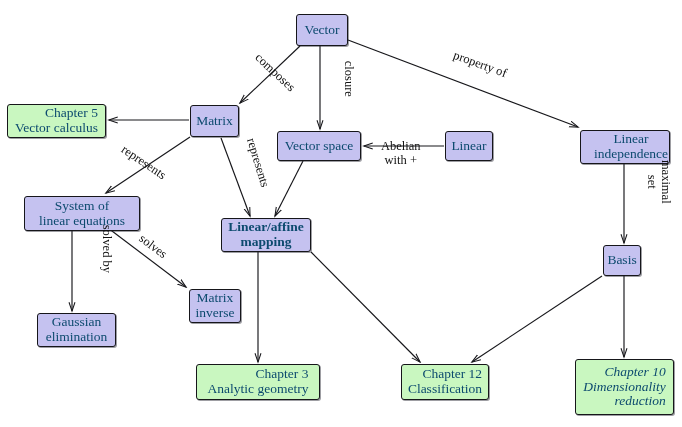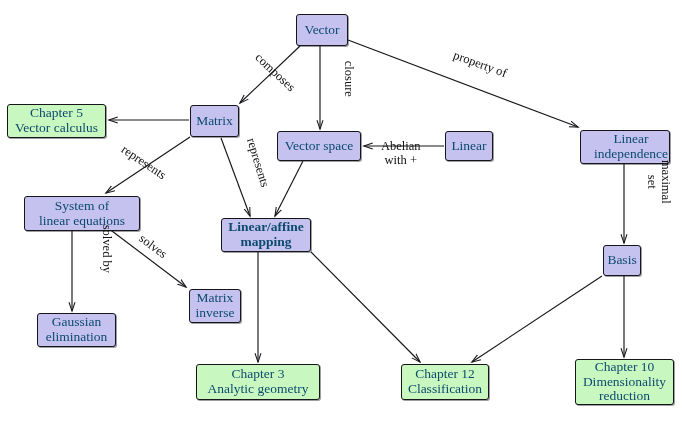--- a/index.html
+++ b/index.html
@@ -36,20 +36,21 @@
     font-size: 13.5px;
     padding: 1px 4px;
     white-space: pre-line;
     box-shadow: 1px 1px 0 rgba(40,40,50,0.45);
   }
   .node-concept {
     background: #c5c2f0;
   }
   .node-chapter {
     background: #c9f7c0;
+    text-align: right;
   }
   .edge-label {
     position: absolute;
     color: #111111;
     font-size: 12.5px;
     line-height: 1.1;
     white-space: pre-line;
     text-align: center;
     transform-origin: 50% 50%;
     pointer-events: none;
@@ -100,21 +101,21 @@
 mapping</div>
       <div class="node-box node-concept" style="left: 603px; top: 245px; width: 38px; height: 31px;">Basis</div>
       <div class="node-box node-concept" style="left: 189px; top: 289px; width: 52px; height: 34px;">Matrix
 inverse</div>
       <div class="node-box node-concept" style="left: 37px; top: 313px; width: 79px; height: 34px;">Gaussian
 elimination</div>
       <div class="node-box node-chapter" style="left: 196px; top: 364px; width: 124px; height: 36px;">Chapter 3
 Analytic geometry</div>
       <div class="node-box node-chapter" style="left: 401px; top: 364px; width: 88px; height: 36px;">Chapter 12
 Classification</div>
-      <div class="node-box node-chapter" style="left: 575px; top: 359px; width: 99px; height: 46px;">Chapter 10
+      <div class="node-box node-chapter" style="left: 575px; top: 359px; width: 99px; height: 56px; font-style: italic;">Chapter 10
 Dimensionality
 reduction</div>
     </div>
   <div id="labels-layer">
       <div class="edge-label" style="left: 250px; top: 66px; transform: rotate(43deg);">composes</div>
       <div class="edge-label" style="left: 330px; top: 72px; transform: rotate(90deg);">closure</div>
       <div class="edge-label" style="left: 452px; top: 58px; transform: rotate(20deg);">property of</div>
       <div class="edge-label" style="left: 118px; top: 156px; transform: rotate(34deg);">represents</div>
       <div class="edge-label" style="left: 232px; top: 156px; transform: rotate(73deg);">represents</div>
       <div class="edge-label" style="left: 381px; top: 115px; transform: rotate(0deg); margin-top: 25px;">Abelian

